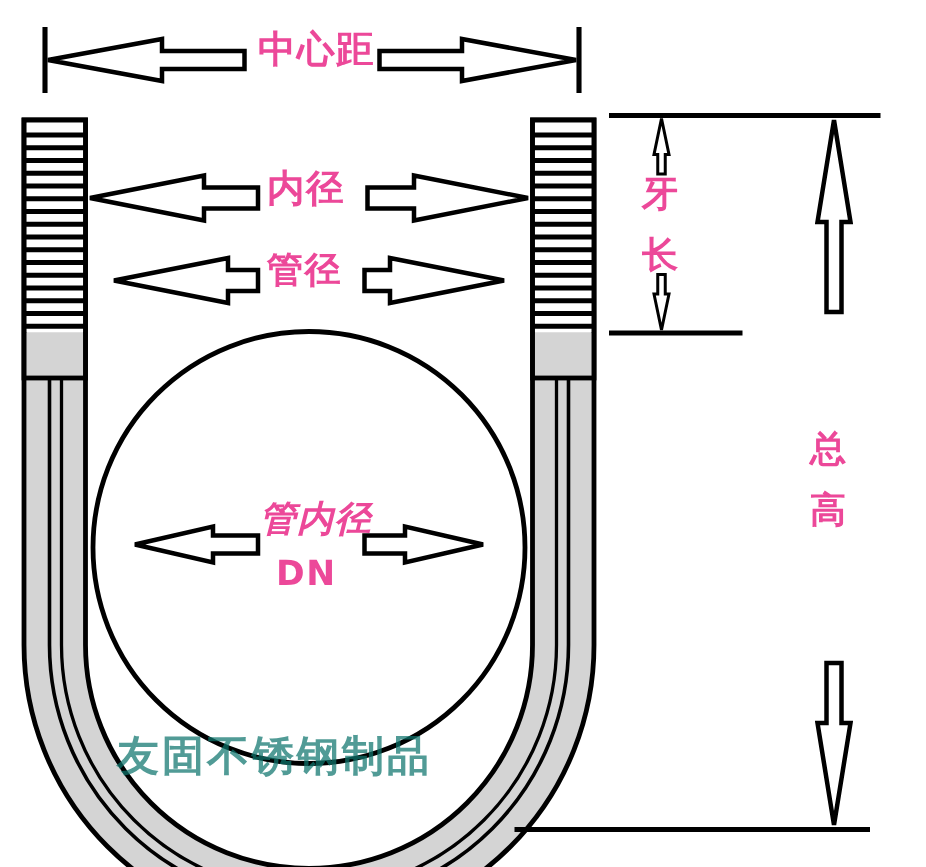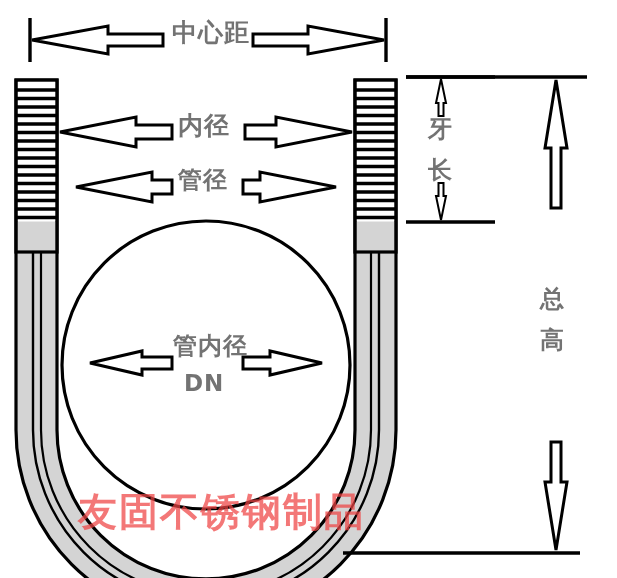--- a/index.html
+++ b/index.html
@@ -14,41 +14,41 @@
     overflow:hidden;
   }
   #diagram{
     position:absolute;
     left:0; top:0;
     width:617px;
     height:578px;
   }
   .lbl{
     position:absolute;
-    color:#737373;
+    color:#ec4899;
     font-weight:bold;
     white-space:nowrap;
     user-select:none;
     line-height:1;
   }
   .lbl-cjd{ left:172px; top:20px; font-size:25px; letter-spacing:1px;}
   .lbl-neijing{ left:178px; top:113px; font-size:25px; letter-spacing:1px;}
   .lbl-guanjing{ left:178px; top:168px; font-size:24px; letter-spacing:1px;}
-  .lbl-guanneijing{ left:173px; top:334px; font-size:24px; letter-spacing:1px;}
+  .lbl-guanneijing{ left:173px; top:334px; font-size:24px; letter-spacing:1px;font-style:italic;}
   .lbl-dn{ left:184px; top:372px; font-size:23px; letter-spacing:1px;}
   .lbl-yachang1{ left:428px; top:117px; font-size:24px;}
   .lbl-yachang2{ left:428px; top:158px; font-size:24px;}
   .lbl-zonggao1{ left:540px; top:287px; font-size:24px;}
   .lbl-zonggao2{ left:540px; top:328px; font-size:24px;}
   .watermark{
     position:absolute;
     left:78px; top:485px;
-    font-size:39px;
+    font-size:28px;
     font-weight:bold;
-    color:#ef4444;
+    color:#0f766e;
     opacity:0.72;
     letter-spacing:2px;
     white-space:nowrap;
     user-select:none;
     pointer-events:none;
   }
 </style>
 </head>
 <body>
 

